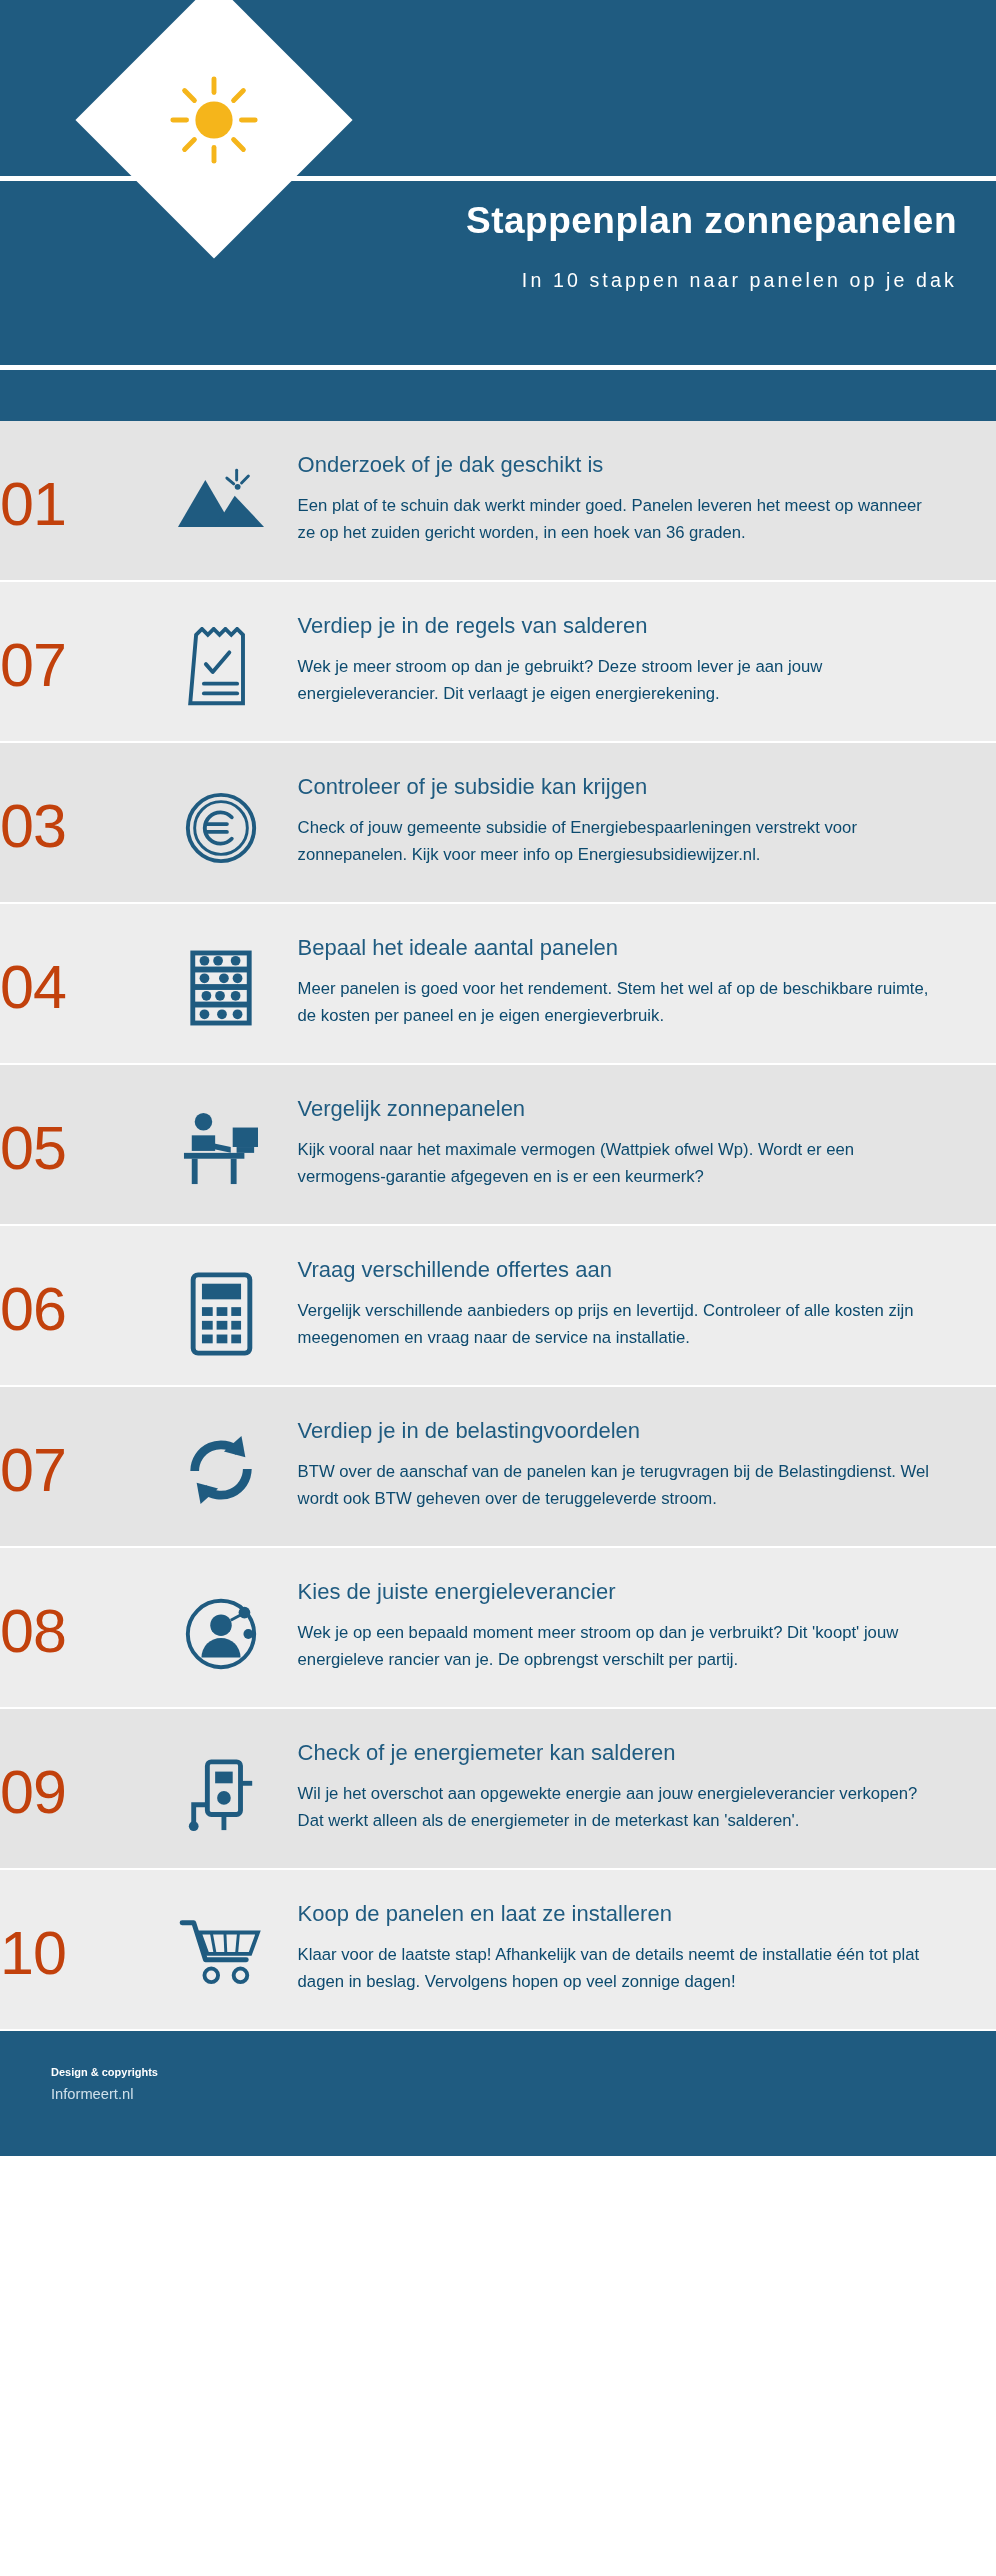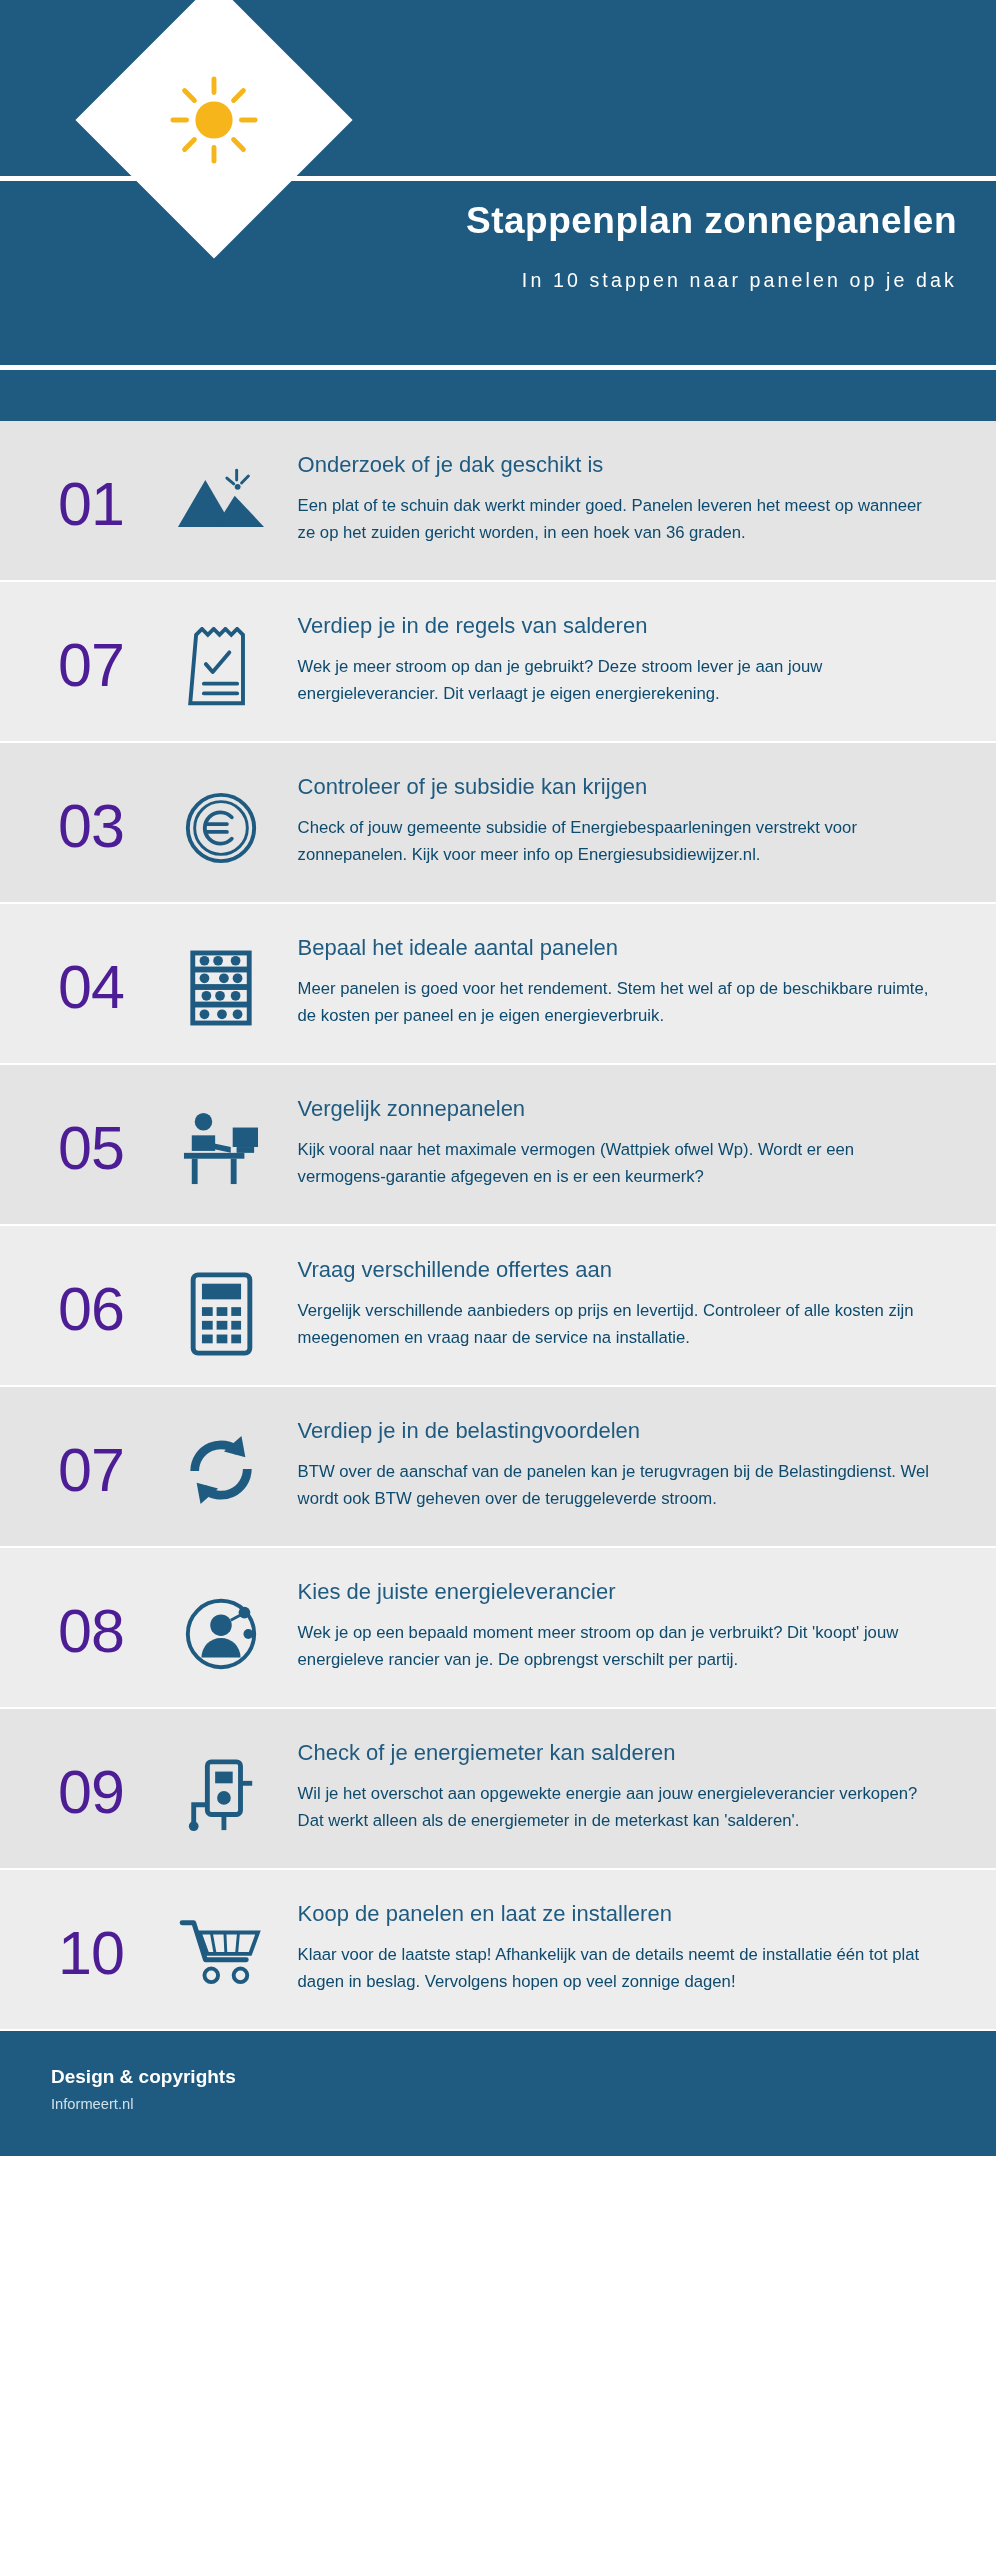--- a/index.html
+++ b/index.html
@@ -95,28 +95,27 @@
     align-items: flex-start;
     background: #e4e4e4;
     border-bottom: 2.9px solid #ffffff;
     padding: 17.6px 0 17.6px 0;
     min-height: 161px;
   }
   .step.alt { background: #ededed; }
   .step-num {
     width: 162px;
     flex: 0 0 162px;
-    text-align: center;
-    color: #4c1d95;
+    text-align: left;
+    color: #c2410c;
     font-size: 61px;
     font-weight: normal;
     line-height: 1;
     padding-top: 35px;
     letter-spacing: -1px;
-    padding-left: 20px;
   }
   .step-icon {
     width: 118px;
     flex: 0 0 118px;
     display: flex;
     justify-content: center;
     align-items: center;
     padding-top: 27.4px;
   }
   .step-body {
@@ -139,21 +138,21 @@
   
   .footer {
     position: relative;
     width: 100%;
     height: 127px;
     background: #1f5b80;
     padding: 35px 0 0 51px;
   }
   .footer-title {
     color: #ffffff;
-    font-size: 19px;
+    font-size: 11px;
     font-weight: bold;
     margin-bottom: 7.8px;
   }
   .footer-sub {
     color: #cfe0ea;
     font-size: 14.7px;
   }
   svg { display: block; }
 </style>
 </head>

